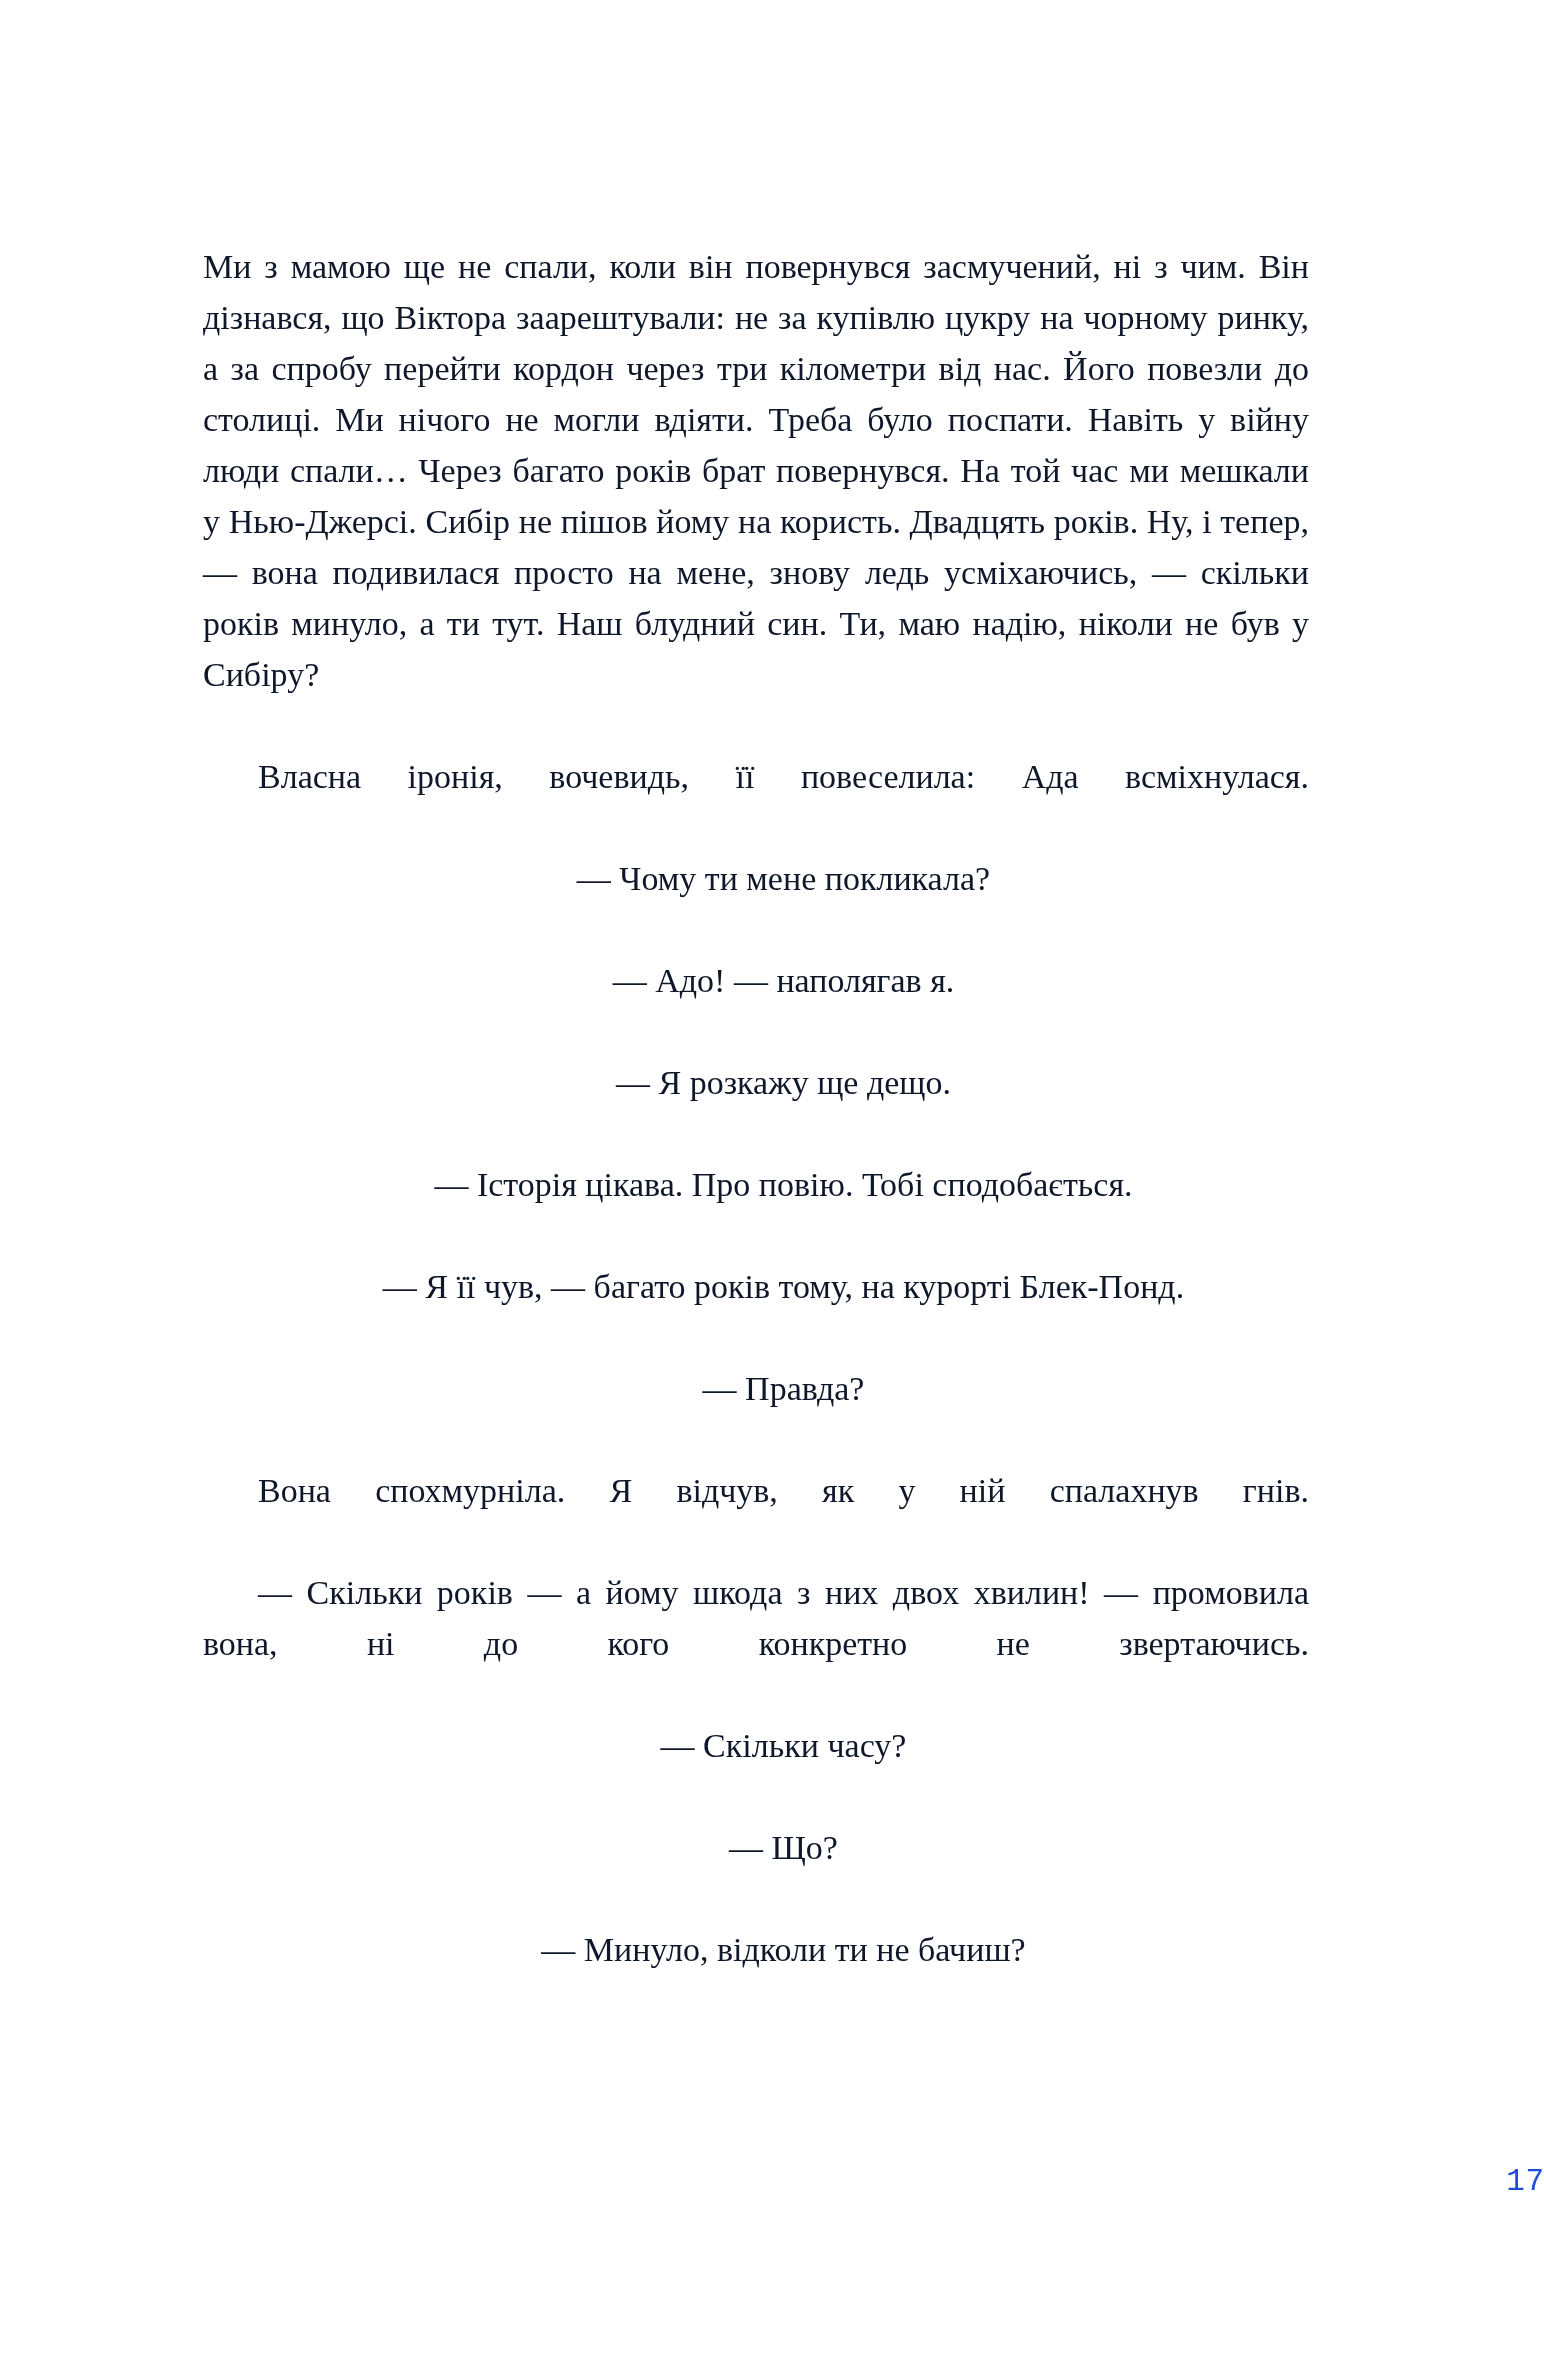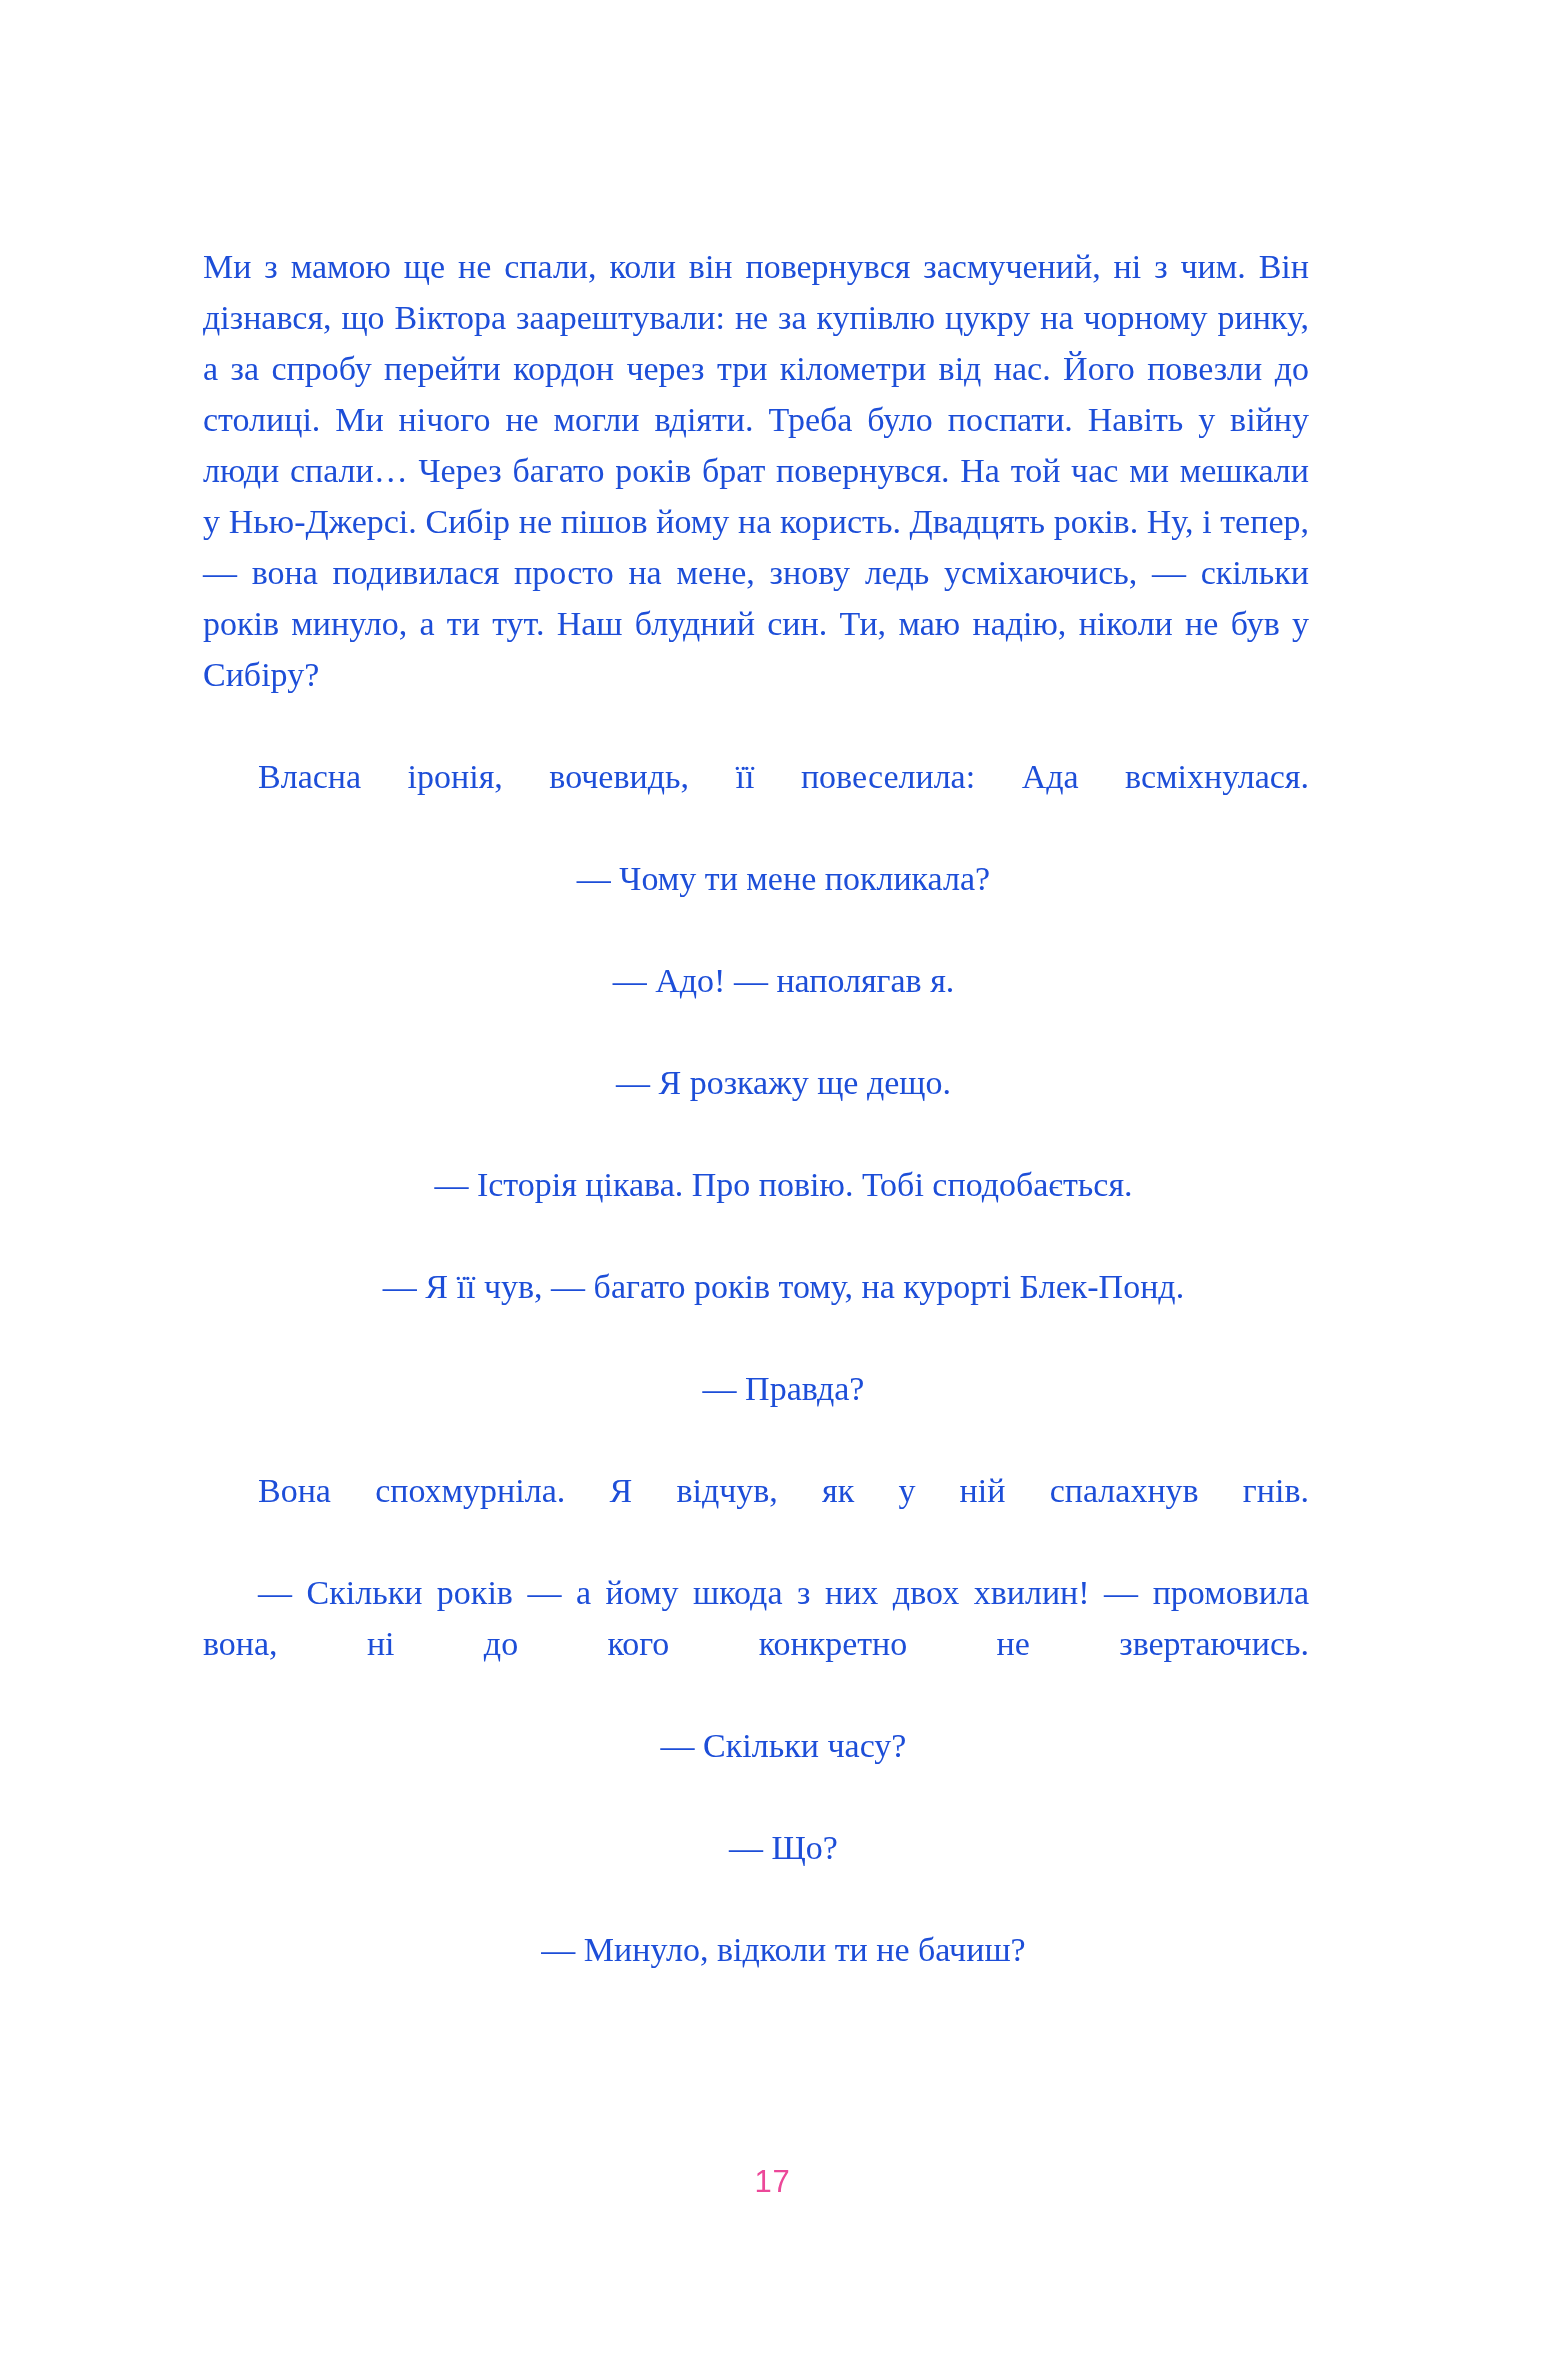--- a/index.html
+++ b/index.html
@@ -20,21 +20,21 @@
   }
 
   .text-block {
     position: absolute;
     left: 203px;
     top: 241px;
     width: 1106px;
     font-family: "Liberation Serif", "DejaVu Serif", serif;
     font-size: 34px;
     line-height: 51px;
-    color: #1d4ed8;
+    color: #0f172a;
     text-align: justify;
     text-justify: inter-word;
     -webkit-font-smoothing: antialiased;
   }
 
   
   p.para {
     margin: 0;
     text-indent: 55px;
     text-align: justify;
@@ -58,25 +58,25 @@
     content: "";
     display: inline-block;
     width: 100%;
   }
 
   .folio {
     position: absolute;
     left: 0;
     right: 0;
     top: 2164px;
-    text-align: center;
-    font-family: Liberation Sans, sans-serif;
+    text-align: right;
+    font-family: Liberation Mono, monospace;
     font-size: 31px;
     letter-spacing: 0.8px;
-    color: #ec4899;
+    color: #1d4ed8;
   }
 </style>
 </head>
 <body>
 
 <div class="page">
 
   <div class="text-block">
 
     <p class="para first">Ми з мамою ще не спали, коли він повернувся засмучений, ні з чим. Він дізнався, що Віктора заарештували: не за купівлю цукру на чорному ринку, а за спробу перейти кордон через три кілометри від нас. Його повезли до столиці. Ми нічого не могли вдіяти. Треба було поспати. Навіть у війну люди спали… Через багато років брат повернувся. На той час ми мешкали у Нью-Джерсі. Сибір не пішов йому на користь. Двадцять років. Ну, і тепер, — вона подивилася просто на мене, знову ледь усміхаючись, — скільки років минуло, а ти тут. Наш блудний син. Ти, маю надію, ніколи не був у Сибіру?</p>

